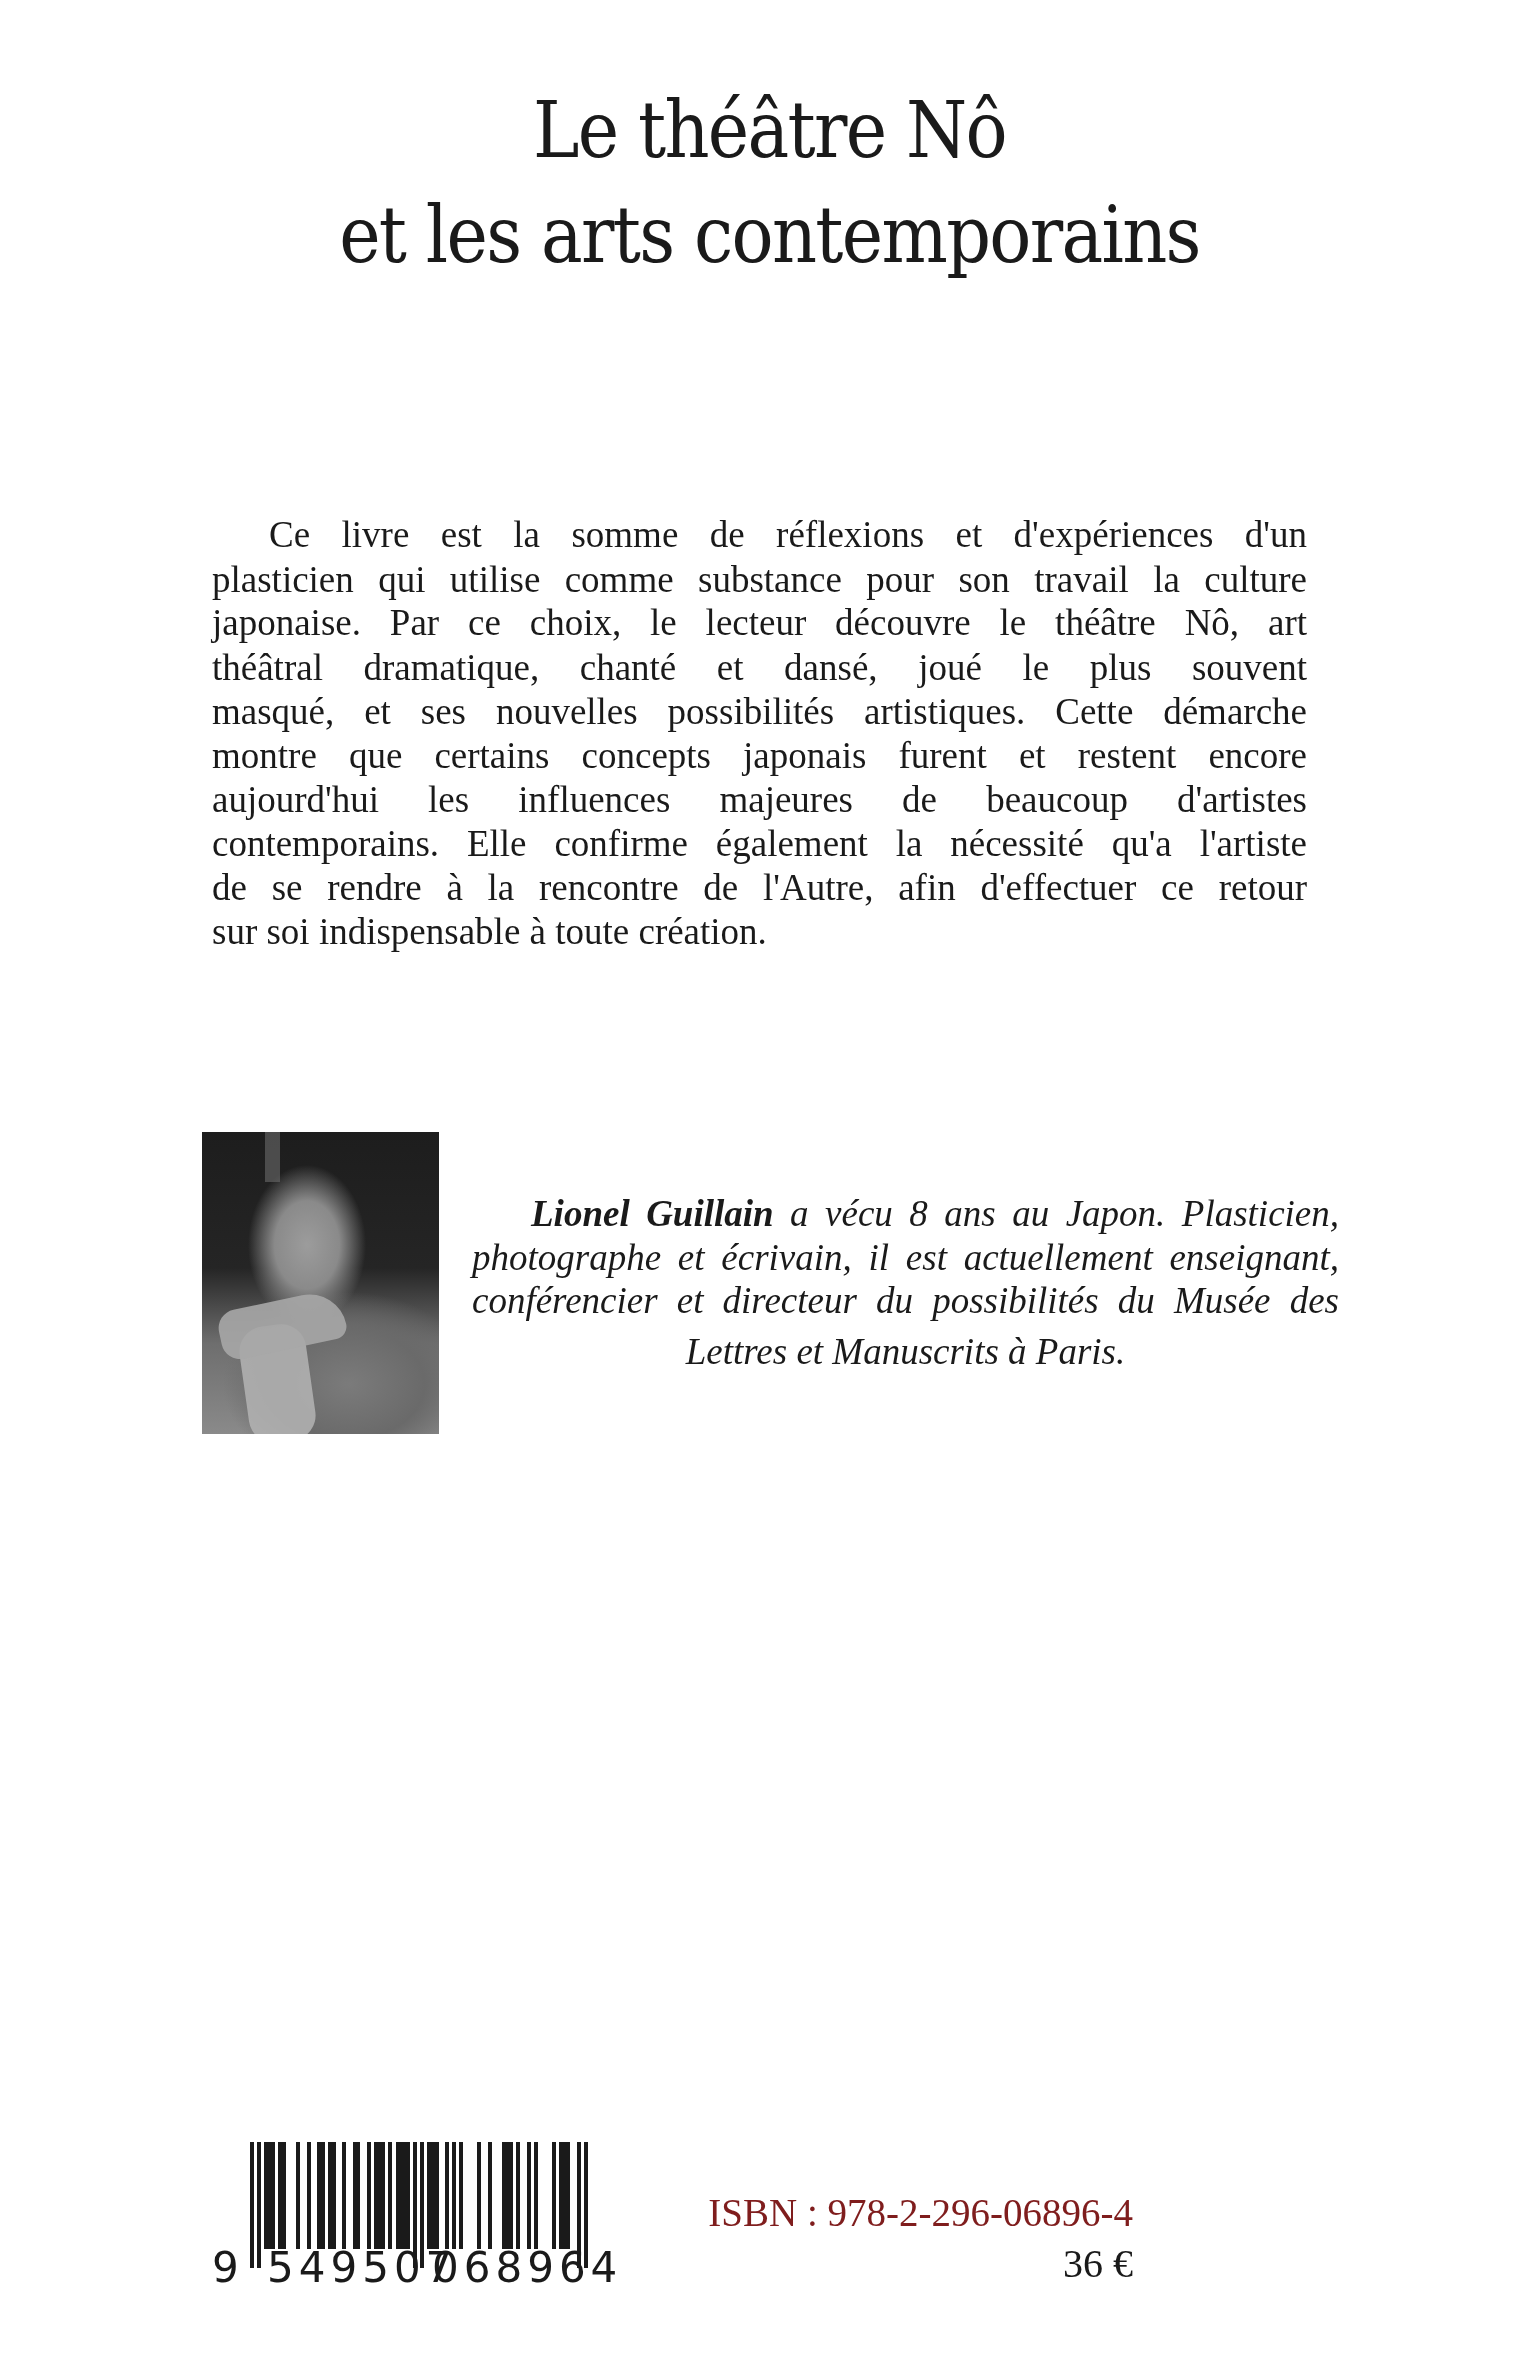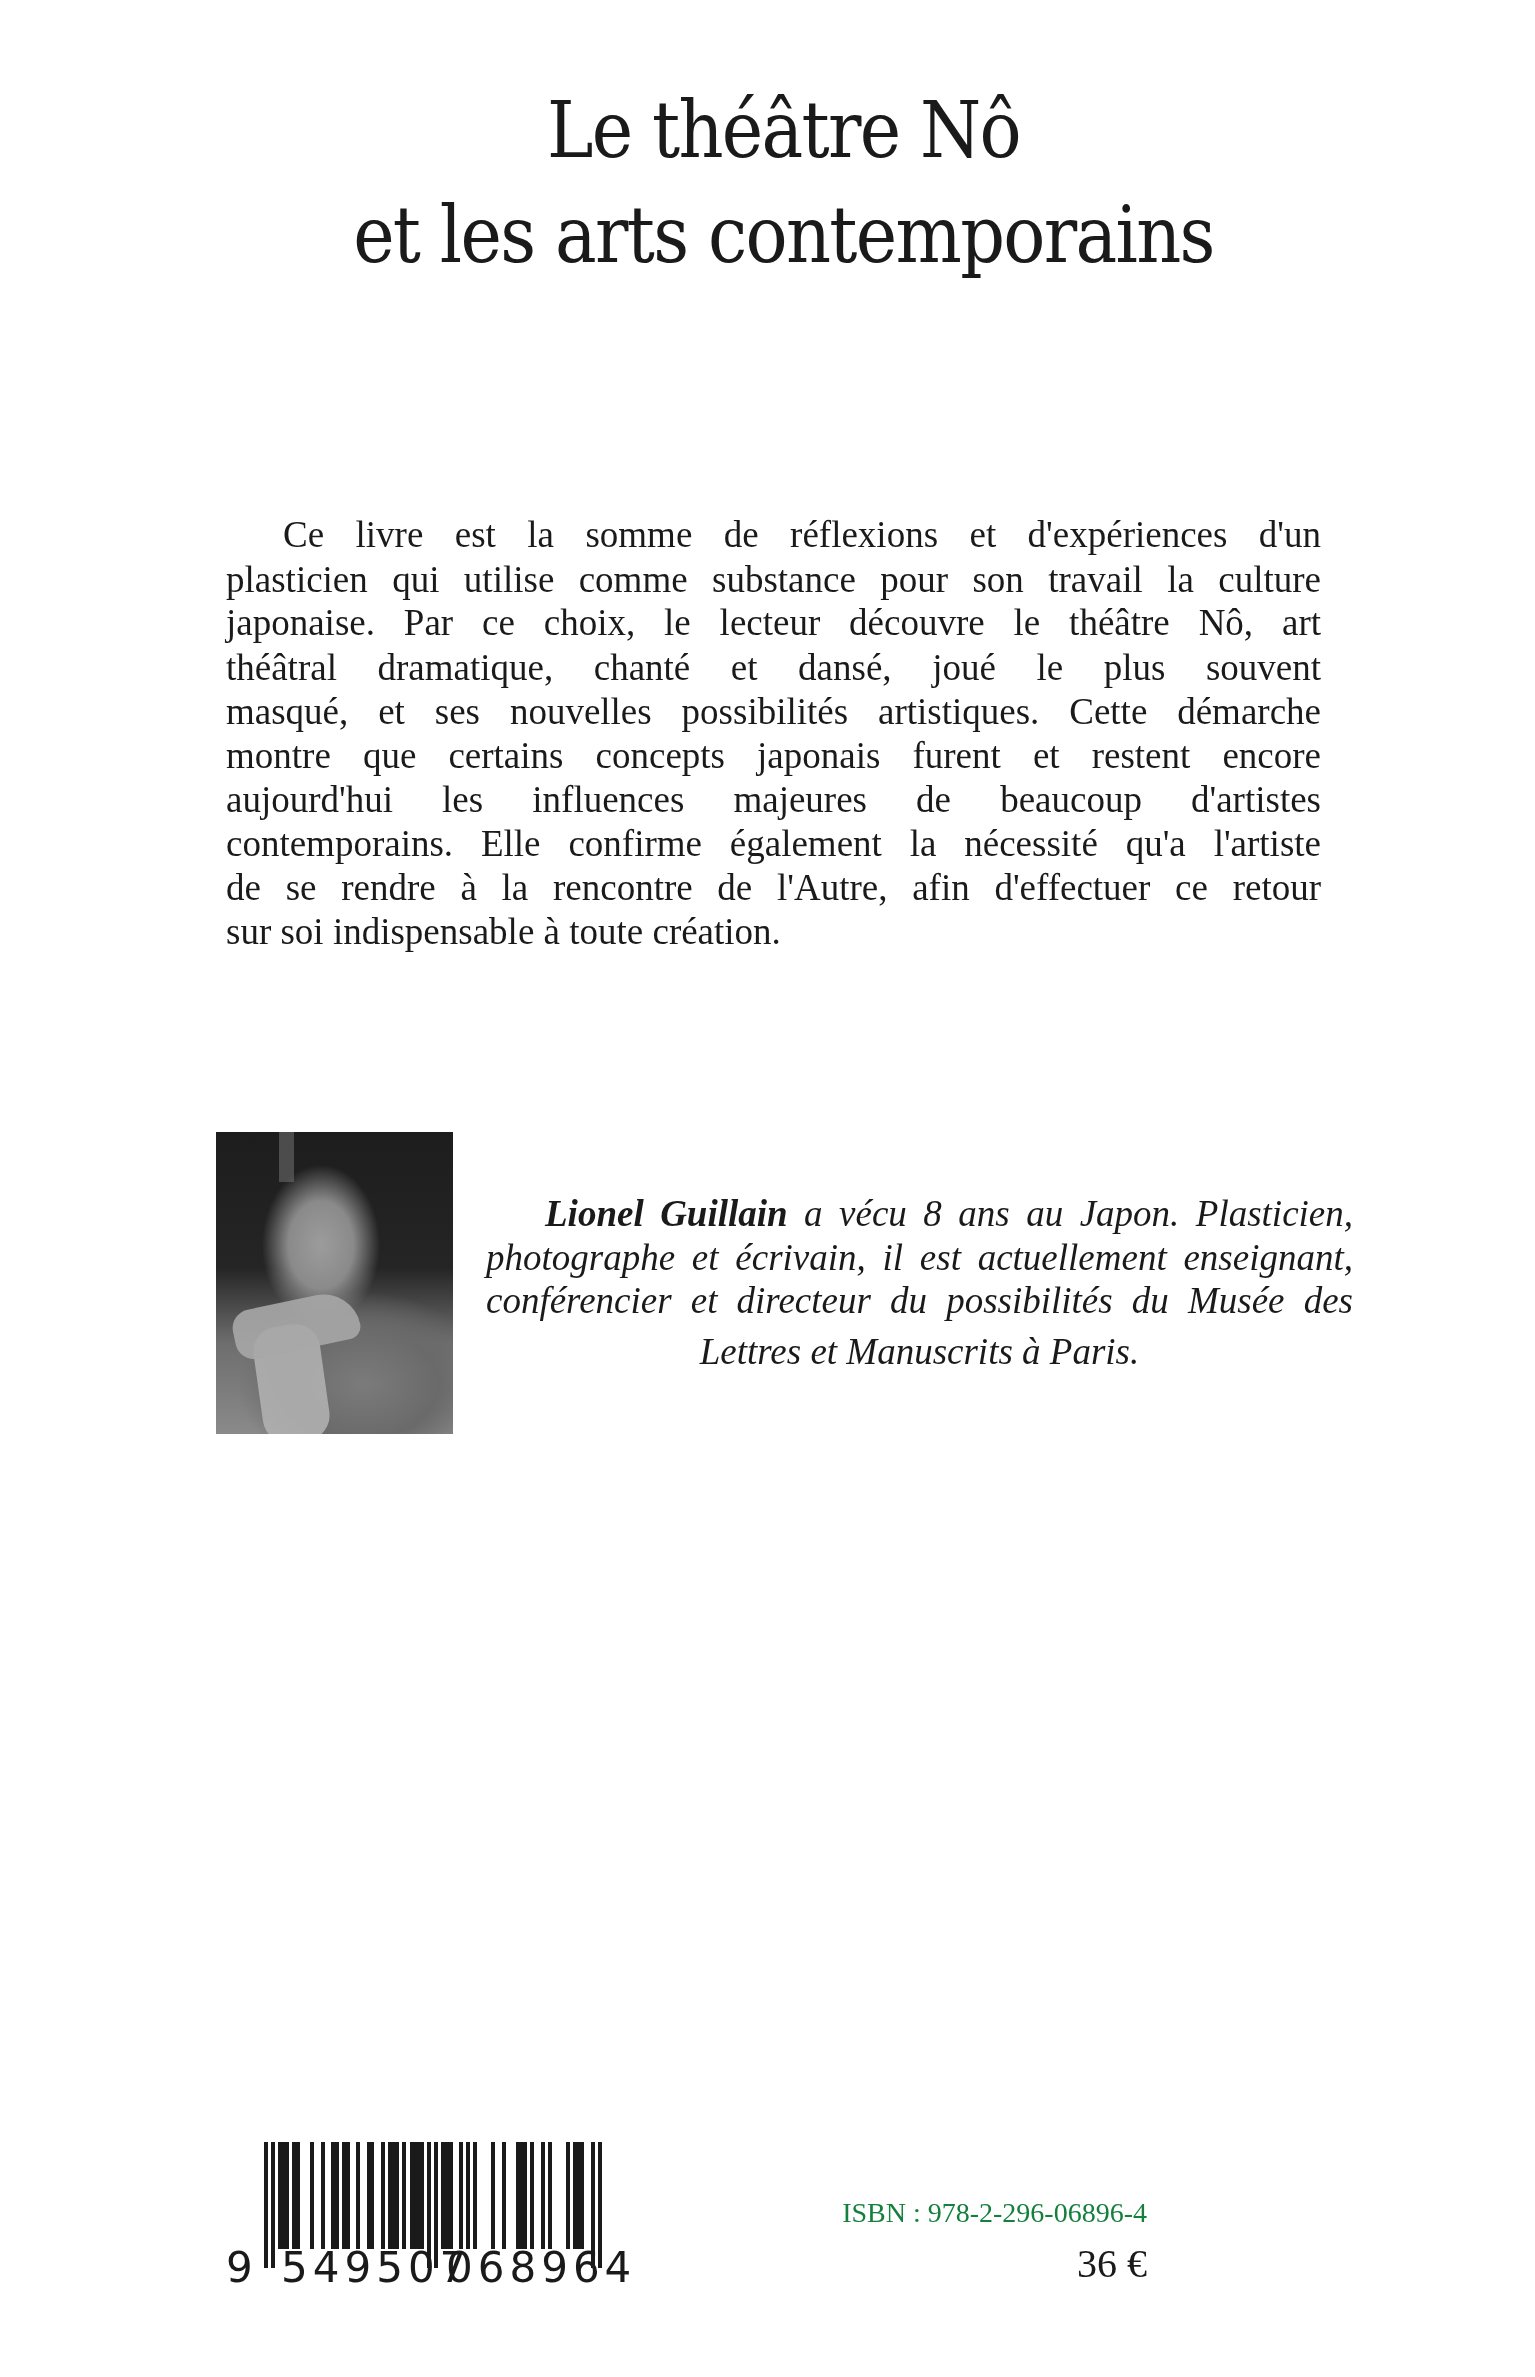--- a/index.html
+++ b/index.html
@@ -1,17 +1,17 @@
 <!DOCTYPE html>
 <html style="font-size:13.4px"><head>
   <meta charset="utf-8">
   <style>
     html, body { margin: 0; padding: 0; background: #ffffff; }
     body { width: 1535px; height: 2377px; position: relative; overflow: hidden; color: #1a1a1a; }
-    .page { position: absolute; left: 16px; top: 0; width: 1329px; height: 2377px; background: #ffffff; }
+    .page { position: absolute; left: 2px; top: 0; width: 1329px; height: 2377px; background: #ffffff; }
 
     .title { position: absolute; left: 0; width: 1535px; text-align: center;
       font-family: "DejaVu Serif", serif; font-size: 70px; line-height: 1; color: #1a1a1a;
       letter-spacing: -1.7px; transform: scaleY(1.12); transform-origin: 50% 100%; }
     .title-line-1 { top: 99px; }
     .title-line-2 { top: 204px; }
 
     .blurb-line { position: absolute; left: 210px; width: 1095px; height: 44px;
       font-family: "Liberation Serif", serif; font-size: 37px; line-height: 44px; color: #1a1a1a;
       white-space: nowrap; overflow: visible; }
@@ -38,21 +38,21 @@
 
     .barcode { position: absolute; left: 248px; top: 2142px; width: 337px; height: 126px; }
     .barcode .bar { position: absolute; top: 0; background: #1a1a1a; }
     .barcode-digits { position: absolute; top: 2247px; font-family: "DejaVu Sans", sans-serif;
       font-size: 42px; line-height: 42px; color: #1a1a1a; letter-spacing: 5px; }
     .digit-first { left: 210px; }
     .digit-left { left: 265px; }
     .digit-right { left: 430px; }
 
     .isbn { position: absolute; right: 198px; top: 2196px; font-family: "Liberation Serif", serif;
-      font-size: 28px; line-height: 34px; color: #15803d; white-space: nowrap; }
+      font-size: 39px; line-height: 34px; color: #7f1d1d; white-space: nowrap; }
     .price { position: absolute; right: 198px; top: 2247px; font-family: "Liberation Serif", serif;
       font-size: 40px; line-height: 34px; color: #1a1a1a; white-space: nowrap; }
   </style>
 </head>
 <body>
 
 <div class="page">
 
   <div class="title title-line-1">Le théâtre Nô</div>
   <div class="title title-line-2">et les arts contemporains</div>

